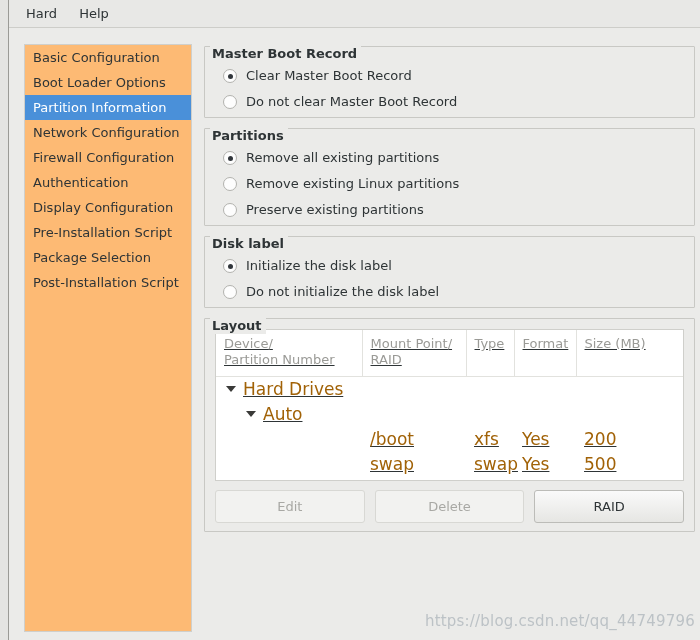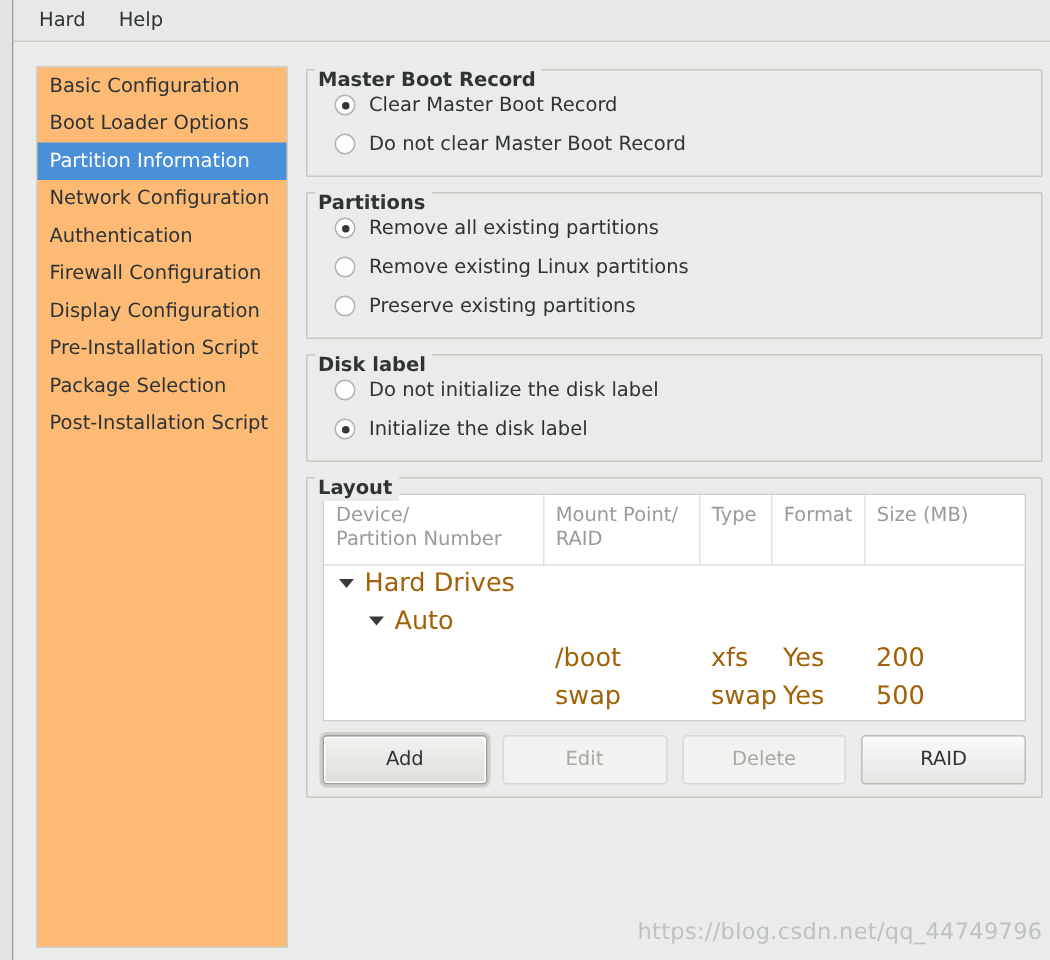--- a/index.html
+++ b/index.html
@@ -95,21 +95,21 @@
     left: 6px; top: 0;
     background: #ebebe9;
     padding: 0 4px 0 2px;
     font-size: 13px;
     font-weight: bold;
     color: #2e3436;
     line-height: 16px;
   }
 
   .radio-row {
-    display: flex; align-items: center;
+    display: flex; align-items: flex-end;
     height: 26px;
     cursor: default;
   }
   .radio {
     width: 14px; height: 14px;
     border-radius: 50%;
     border: 1px solid #b2b2ae;
     background: #fdfdfd;
     margin-right: 9px; margin-left: 8px;
     flex: 0 0 auto;
@@ -124,20 +124,21 @@
     background: #31363b;
   }
   .radio-label { font-size: 13px; color: #2e3436; }
 
   
   .table-wrap {
     background: #ffffff;
     border: 1px solid #cfcfcb;
     height: 152px;
     overflow: hidden;
+    text-decoration: underline;
   }
   table.layout {
     width: 100%;
     border-collapse: collapse;
     table-layout: fixed;
     font-size: 13px;
   }
   table.layout thead th {
     background: #ffffff;
     color: #9a9a96;
@@ -242,22 +243,22 @@
     <div class="menu-item">Help</div>
   </div>
 
   <div class="content">
 
     <div class="sidebar">
       <div class="side-item">Basic Configuration</div>
       <div class="side-item">Boot Loader Options</div>
       <div class="side-item selected">Partition Information</div>
       <div class="side-item">Network Configuration</div>
+      <div class="side-item">Firewall Configuration</div>
       <div class="side-item">Authentication</div>
-      <div class="side-item">Firewall Configuration</div>
       <div class="side-item">Display Configuration</div>
       <div class="side-item">Pre-Installation Script</div>
       <div class="side-item">Package Selection</div>
       <div class="side-item">Post-Installation Script</div>
     </div>
 
     <div class="right">
 
       <div class="group">
         <div class="glabel">Master Boot Record</div>
@@ -288,26 +289,26 @@
             <span class="radio"></span>
             <span class="radio-label">Preserve existing partitions</span>
           </div>
         </div>
       </div>
 
       <div class="group">
         <div class="glabel">Disk label</div>
         <div class="frame">
           <div class="radio-row">
+            <span class="radio on"></span>
+            <span class="radio-label">Initialize the disk label</span>
+          </div>
+          <div class="radio-row">
             <span class="radio"></span>
             <span class="radio-label">Do not initialize the disk label</span>
-          </div>
-          <div class="radio-row">
-            <span class="radio on"></span>
-            <span class="radio-label">Initialize the disk label</span>
           </div>
         </div>
       </div>
 
       <div class="group">
         <div class="glabel">Layout</div>
         <div class="frame">
           <div class="table-wrap">
             <table class="layout">
               <thead>
@@ -369,21 +370,20 @@
                   <td>/</td>
                   <td>xfs</td>
                   <td>Yes</td>
                   <td>1</td>
                 </tr>
               </tbody>
             </table>
           </div>
 
           <div class="btnbar">
-            <div class="btn focused">Add</div>
             <div class="btn disabled">Edit</div>
             <div class="btn disabled">Delete</div>
             <div class="btn">RAID</div>
           </div>
         </div>
       </div>
 
     </div>
   </div>
 

